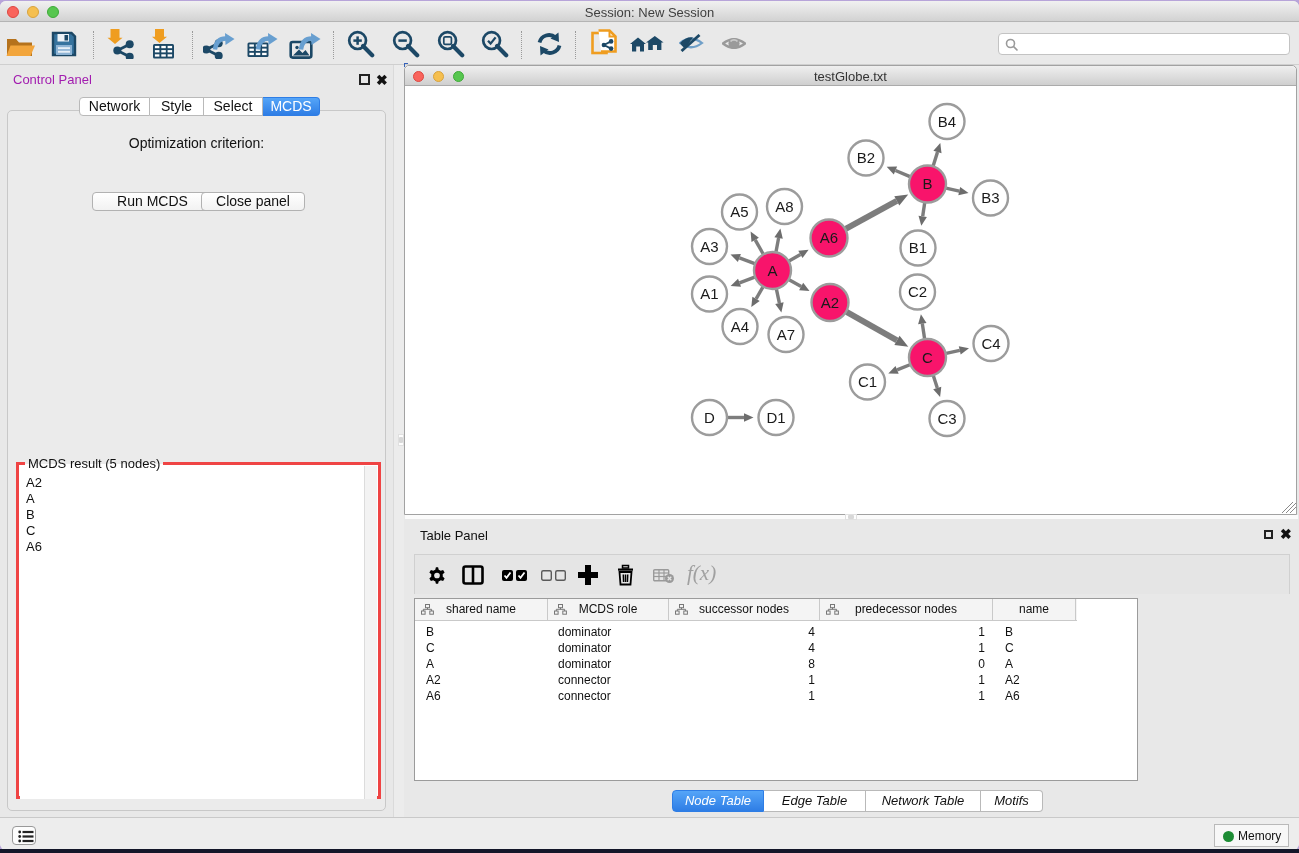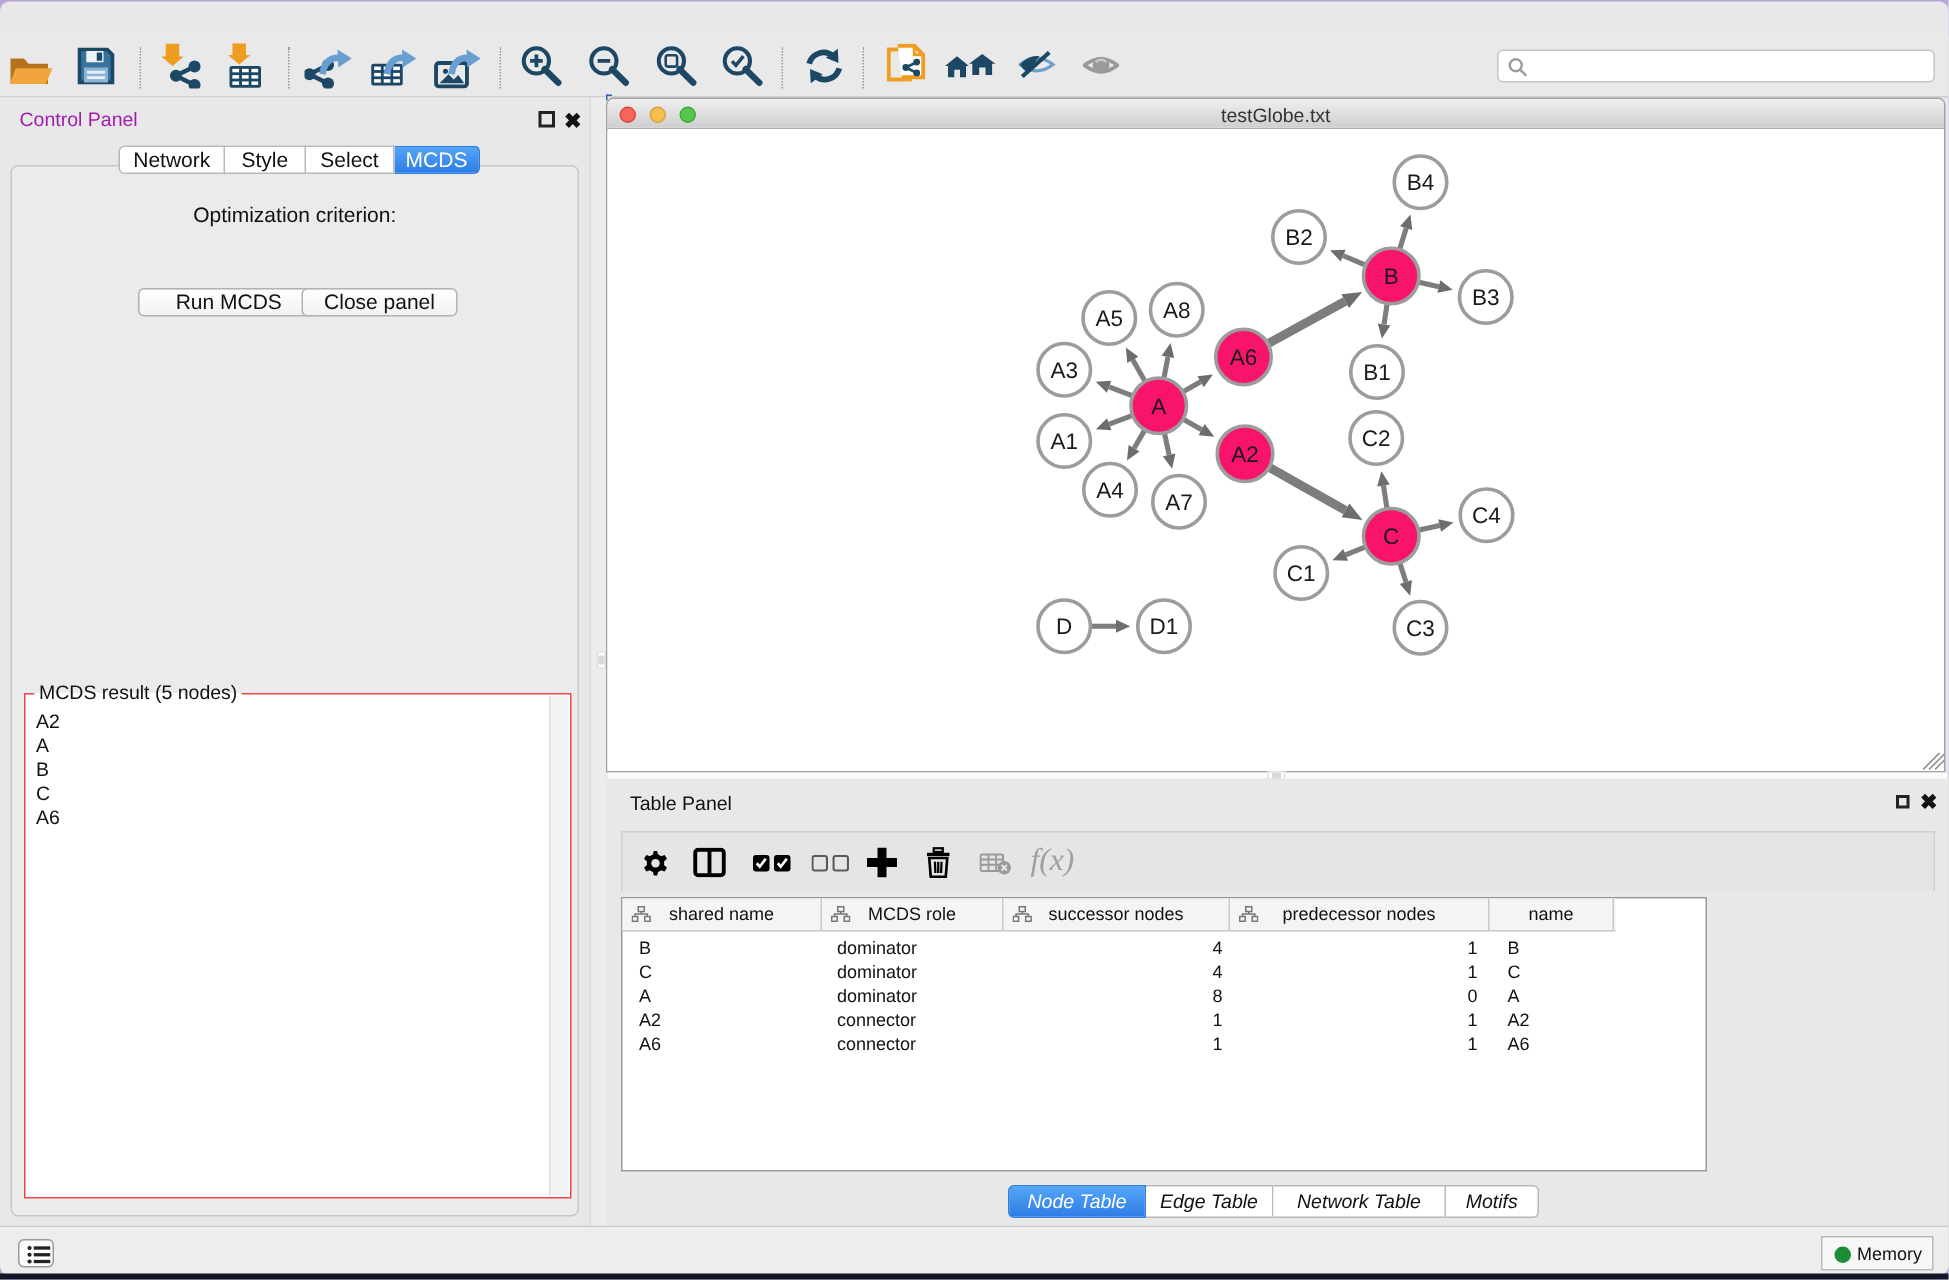--- a/index.html
+++ b/index.html
@@ -43,21 +43,21 @@
 #opt-label{position:absolute;left:0;top:134px;width:393px;text-align:center;font-size:14px;color:#111;}
 #dropdown{position:absolute;left:42px;top:158px;width:313px;height:21px;background:#fff;
   border:1px solid #b2b2b2;border-radius:4px;font-size:14px;color:#111;line-height:19px;padding-left:13px;}
 #dd-btn{position:absolute;right:-1px;top:-1px;width:21px;height:21px;border-radius:0 4px 4px 0;
   background:linear-gradient(#5babf9,#2472e0);}
 .btn{position:absolute;height:19px;background:linear-gradient(#ffffff,#f2f2f2);border:1px solid #b2b2b2;
   border-radius:4px;font-size:14px;color:#111;text-align:center;line-height:17px;}
 #btn-run{left:92px;top:191px;width:121px;}
 #btn-close{left:201px;top:191px;width:104px;}
 #mcds-box{position:absolute;left:16px;top:461px;width:365px;height:337px;
-  border:1px solid #ef4444;background:#fff;}
+  border:3px solid #ef4444;background:#fff;}
 #mcds-legend{position:absolute;left:6px;top:-9px;padding:0 3px;z-index:3;
   font-size:13px;color:#111;background:linear-gradient(#ebebeb 0 55%,#ffffff 55% 100%);}
 #mcds-list{position:absolute;left:1px;top:1px;width:348px;height:333px;background:#fff;
   font-size:13px;color:#111;line-height:16px;padding:9px 0 0 6px;}
 #mcds-scroll{position:absolute;right:1px;top:1px;width:13px;height:333px;background:#f3f3f3;
   border-left:1px solid #dcdcdc;}
 
 #netwin{position:absolute;left:404px;top:64px;width:893px;height:450px;background:#fff;
   border:1px solid #a2a2a2;border-radius:5px 5px 0 0;}
 #nettitle{position:absolute;left:0;top:0;width:891px;height:20px;
@@ -91,20 +91,26 @@
   border:1px solid #999;border-radius:4px;}
 #sb-mem{position:absolute;left:1214px;top:6px;width:75px;height:23px;background:#f7f7f7;
   border:1px solid #b9b9b9;font-size:12px;color:#111;}
 #sb-mem .dot{position:absolute;left:8px;top:6px;width:11px;height:11px;border-radius:50%;background:#1d8c34;}
 #sb-mem .txt{position:absolute;left:23px;top:4px;}
 </style>
 </head>
 <body>
 <div id="desktop"></div>
 <div id="win">
+  <div id="titlebar">
+    <div class="tl t1"></div>
+      <div class="tl t2"></div>
+      <div class="tl t3"></div>
+    <div id="titletext">Session: New Session</div>
+  </div>
   <div id="toolbar">
 <div class="tsep" style="left:93px"></div>
       <div class="tsep" style="left:192px"></div>
       <div class="tsep" style="left:333px"></div>
       <div class="tsep" style="left:521px"></div>
       <div class="tsep" style="left:575px"></div>
 <svg class="ticon" style="left:5px;top:10px" width="31" height="25" viewBox="0 0 31 25">
         <path d="M2,6 L11,6 L14,9.5 L27,9.5 L27,23 L2,23 Z" fill="#b5721c"></path>
         <path d="M5.5,12.5 L30,12.5 L25.5,23 L1.5,23 Z" fill="#f2a53c"></path>
       </svg>
@@ -450,21 +456,21 @@
             <span style="left:11px">A6</span>
             <span style="left:143px">connector</span>
             <span style="left:330px;width:70px;text-align:right">1</span>
             <span style="left:500px;width:70px;text-align:right">1</span>
             <span style="left:590px">A6</span>
           </div>
       </div>
     </div>
     <div class="tabrow" id="tp-tabs">
       <div class="tab first sel" style="width:92px">Node Table</div>
-        <div class="tab" style="width:85px">Edge Table</div>
+        <div class="tab" style="width:102px">Edge Table</div>
         <div class="tab" style="width:115px">Network Table</div>
         <div class="tab last" style="width:62px">Motifs</div>
     </div>
   </div>
   <div id="statusbar">
     <div id="sb-listbtn">
         <svg width="16" height="13" viewBox="0 0 16 13" style="position:absolute;left:5px;top:3px">
           <circle cx="1.7" cy="2" r="1.4" fill="#222"></circle>
           <rect x="4.5" y="0.9" width="11" height="2.2" fill="#222"></rect>
           <circle cx="1.7" cy="6.5" r="1.4" fill="#222"></circle>

